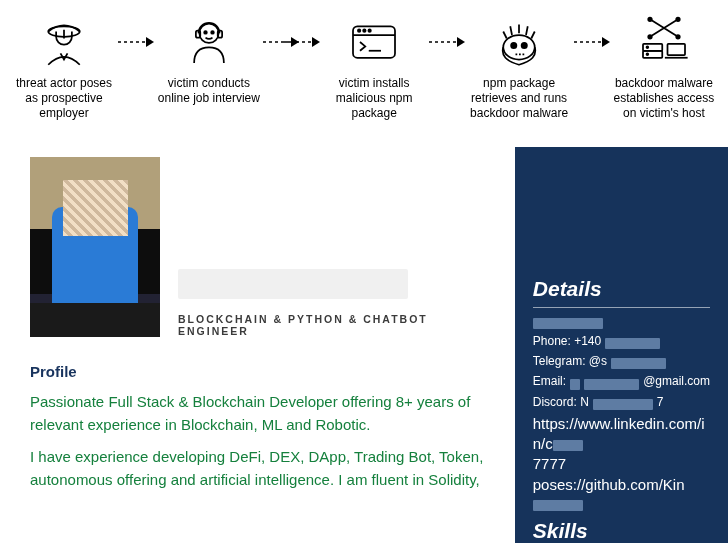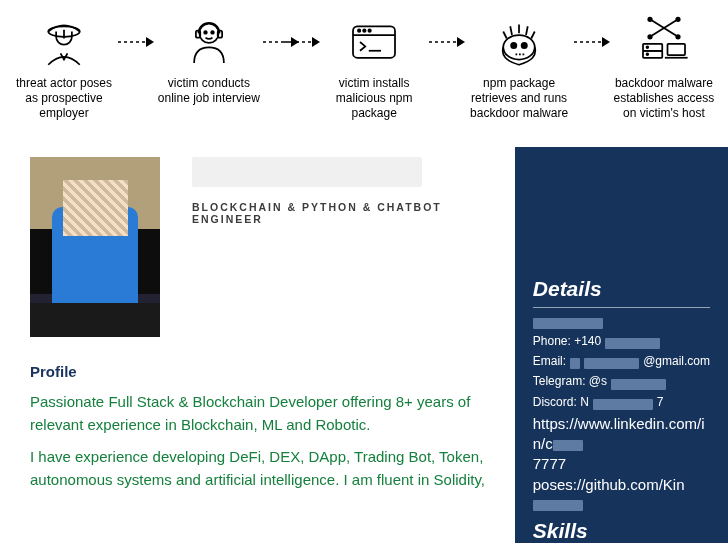--- a/index.html
+++ b/index.html
@@ -44,22 +44,22 @@
     display: flex;
     align-items: stretch;
     margin-top: 18px;
   }
   .resume-left {
     flex: 1 1 auto;
     padding: 0 16px 0 30px;
   }
   .resume-head {
     display: flex;
-    align-items: flex-start;
-    gap: 32px;
+    align-items: flex-end;
+    gap: 18px;
     margin-top: 10px;
   }
   .photo {
     width: 130px;
     height: 180px;
     background: #223;
     position: relative;
     overflow: hidden;
   }
   
@@ -302,46 +302,46 @@
       </div>
       <div class="name-block">
         <div class="name-redact"></div>
         <div class="role">BLOCKCHAIN &amp; PYTHON &amp; CHATBOT ENGINEER</div>
       </div>
     </div>
 
     <div class="section-title">Profile</div>
     <div class="profile-body">
       <p>Passionate Full Stack &amp; Blockchain Developer offering 8+ years of relevant experience in Blockchain, ML and Robotic.</p>
-      <p>I have experience developing DeFi, DEX, DApp, Trading Bot, Token, autonomous systems and artificial intelligence. I am fluent in Solidity,</p>
+      <p>I have experience developing DeFi, DEX, DApp, Trading Bot, Token, autonomous offering and artificial intelligence. I am fluent in Solidity,</p>
     </div>
   </div>
 
   <div class="resume-right">
     <h3>Details</h3>
     <hr>
 
     <div class="detail-line">
       <span class="redact" style="width:70px"></span>
     </div>
     <div class="detail-line">
       <span>Phone: +140</span>
+        <span class="redact" style="width:55px"></span>
+    </div>
+    <div class="detail-line">
+      <span>Telegram: @s</span>
         <span class="redact" style="width:55px"></span>
     </div>
     <div class="detail-line">
       <span>Email:</span>
       <span class="redact" style="width:10px"></span>
       <span class="redact" style="width:55px"></span>
       <span>@gmail.com</span>
     </div>
     <div class="detail-line">
-      <span>Telegram: @s</span>
-        <span class="redact" style="width:55px"></span>
-    </div>
-    <div class="detail-line">
       <span>Discord: N</span>
         <span class="redact" style="width:60px"></span>
         <span>7</span>
     </div>
 
     <div class="link-line">
       <span>https://www.linkedin.com/in/c</span><span class="redact" style="width:30px"></span><br>
       <span>7777</span>
     </div>
     <div class="link-line">

